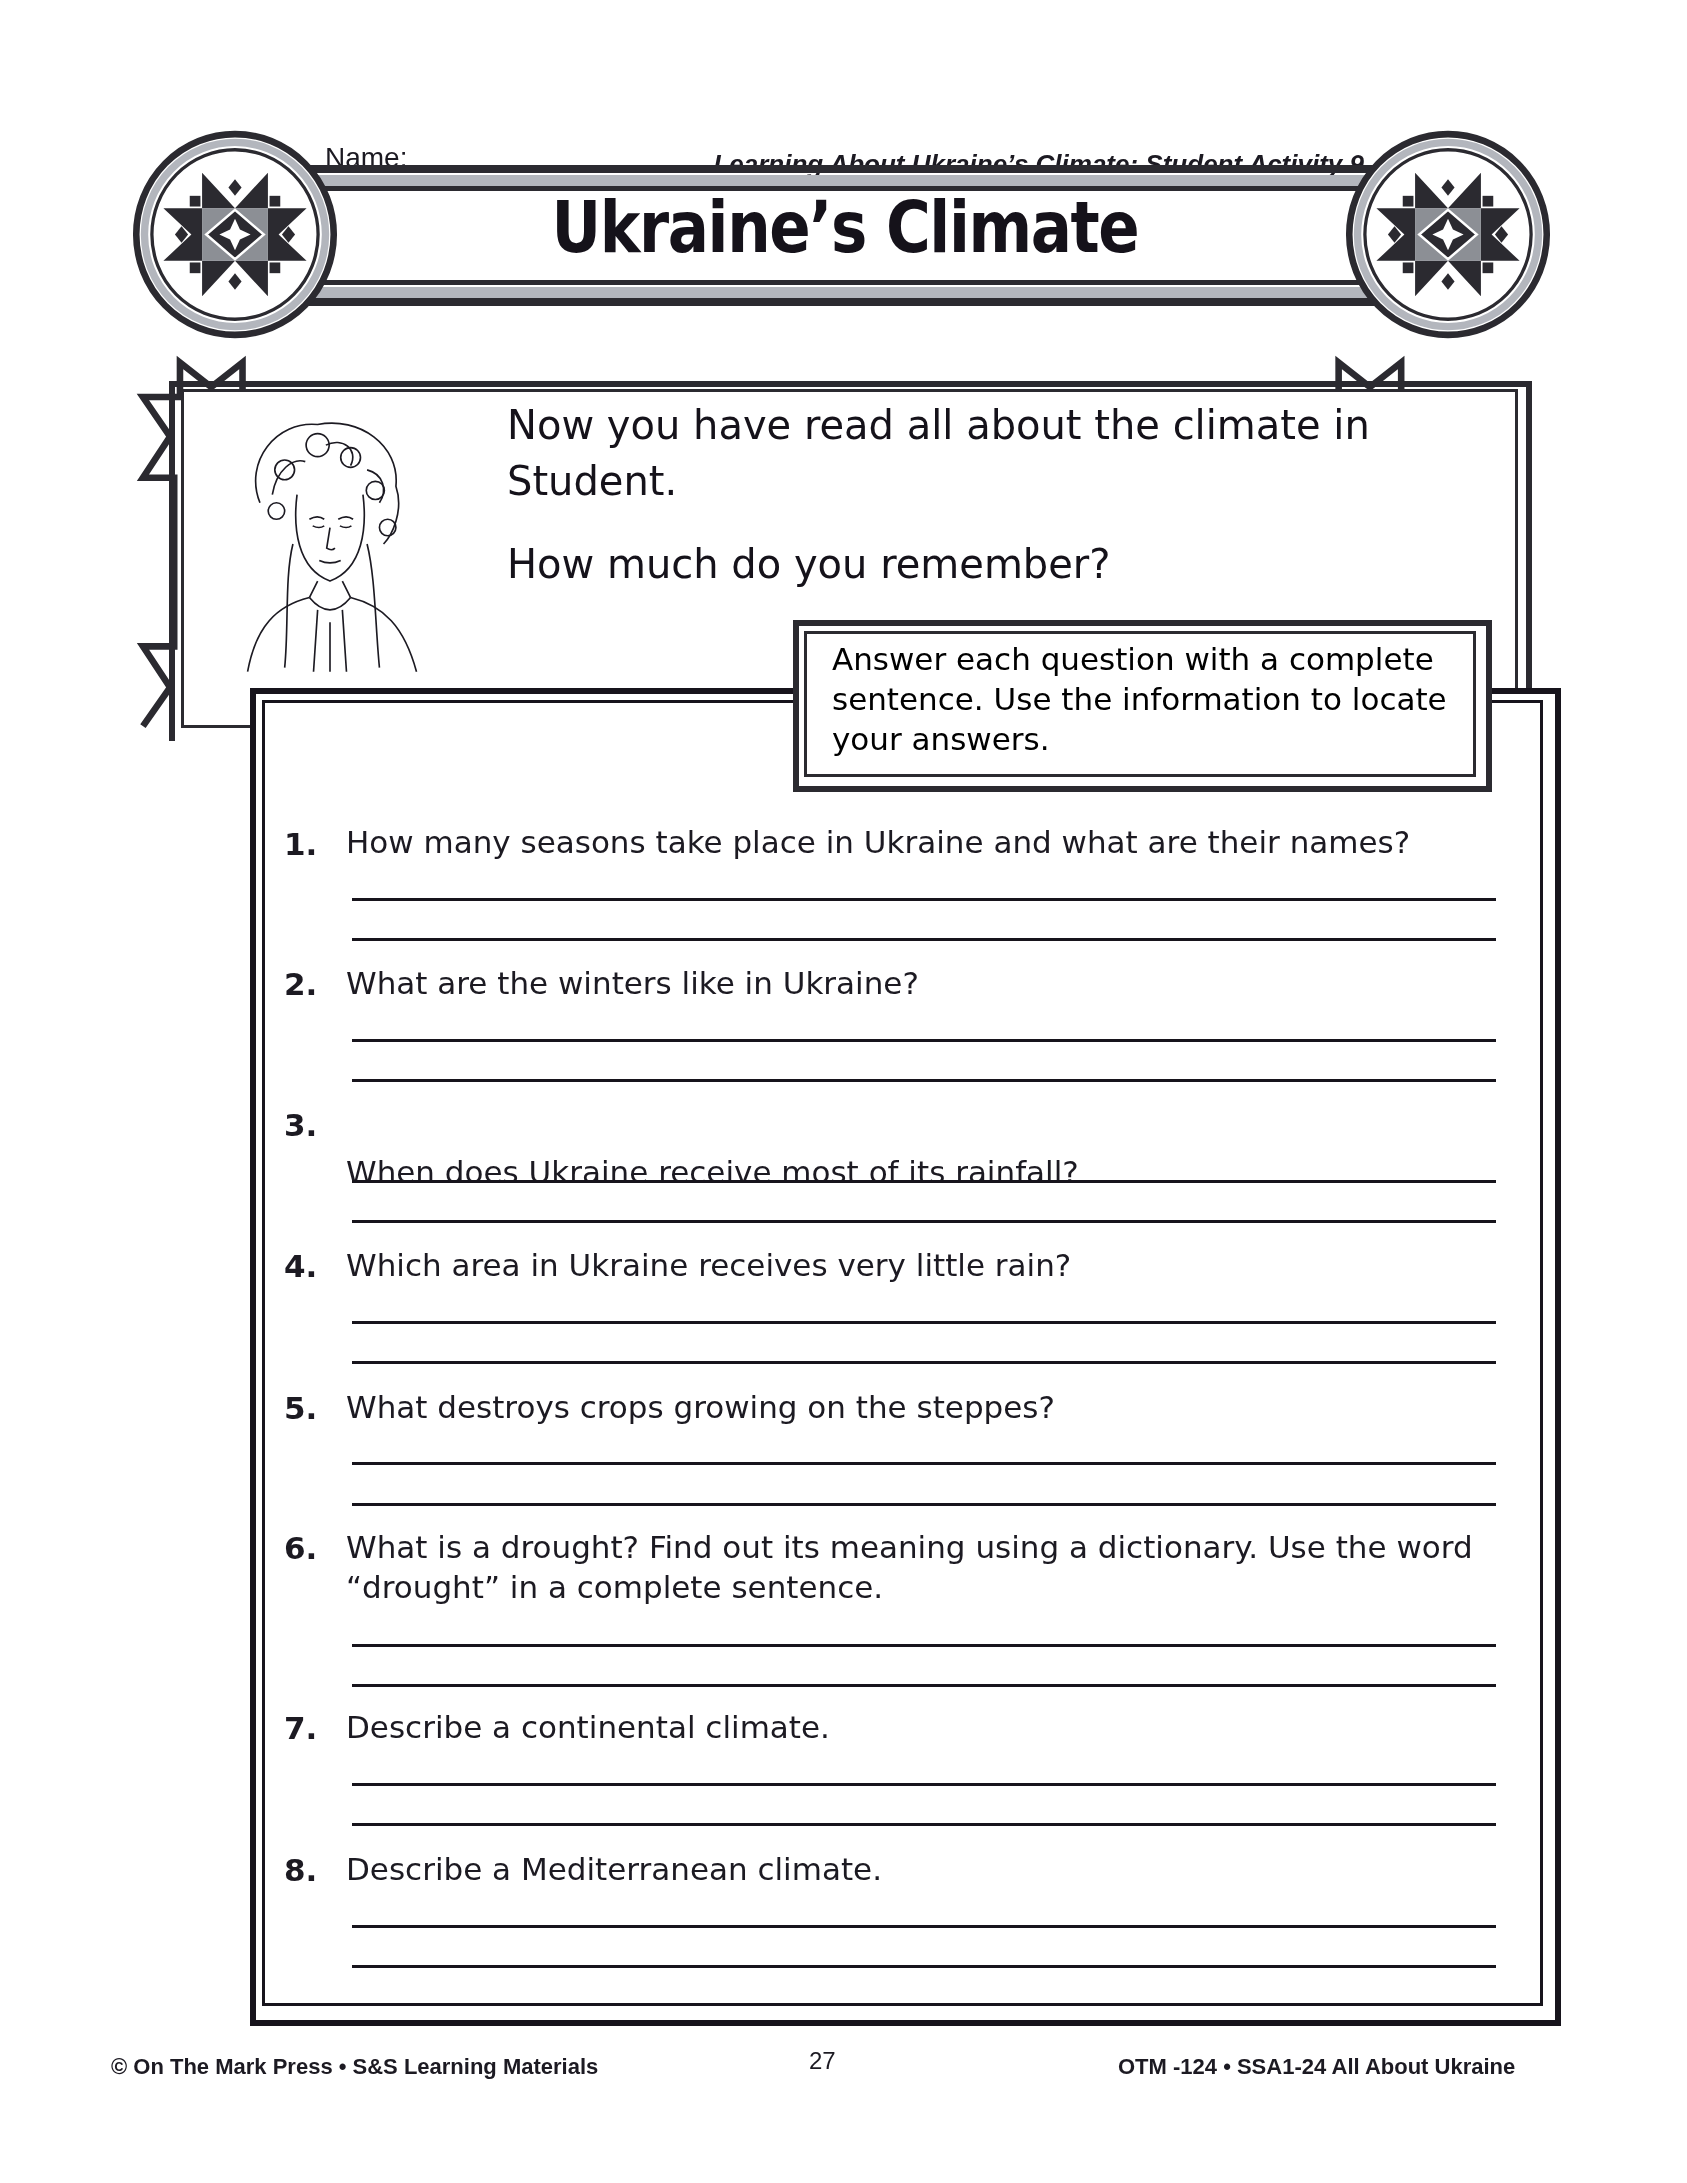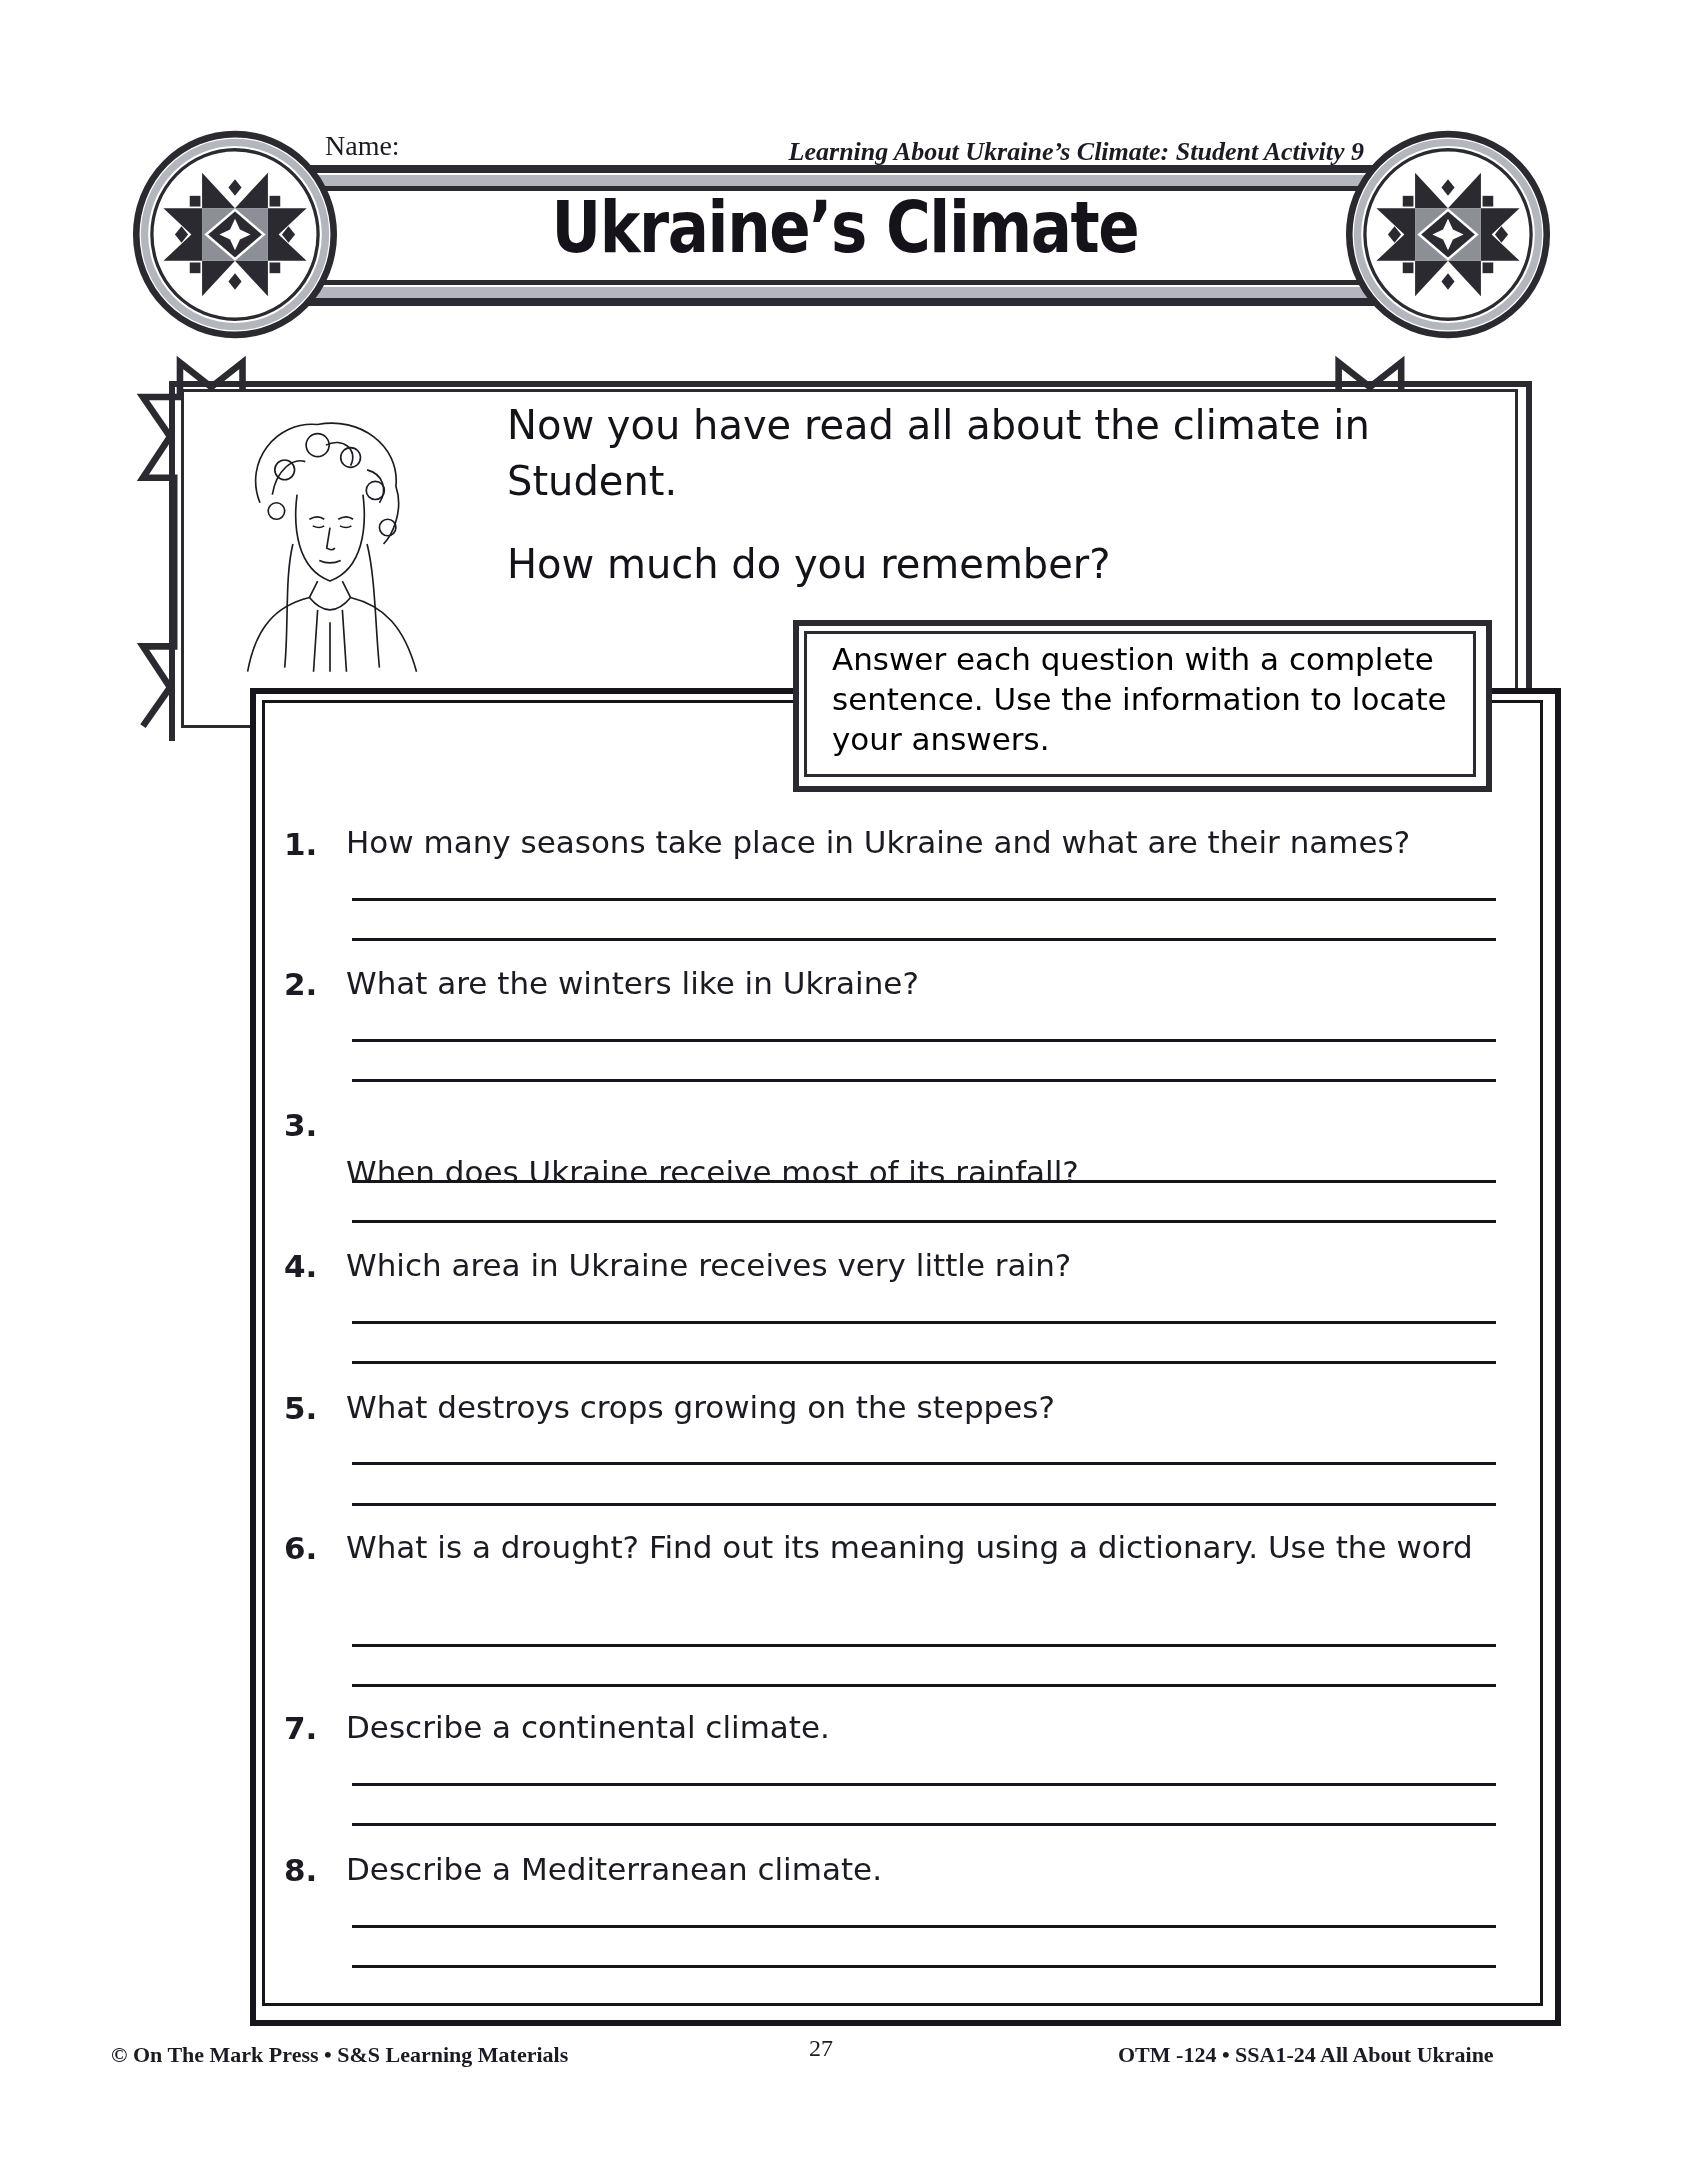--- a/index.html
+++ b/index.html
@@ -1,18 +1,18 @@
 <!DOCTYPE html>
 <html style="font-size:13px"><head>
 <meta charset="utf-8">
 <style>
   html,body{margin:0;padding:0;background:#fff;}
   body{width:1687px;height:2183px;position:relative;overflow:hidden;font-family:"DejaVu Sans",sans-serif;color:#1c1a22;}
   .abs{position:absolute;}
-  .serif{font-family:Liberation Serif, serif;}
+  .serif{font-family:Liberation Sans, sans-serif;margin-top:12px;}
   
   .name-label{left:325px;top:130px;font-size:28px;}
   .activity{right:323px;top:137px;font-size:26px;font-style:italic;font-weight:bold;}
   .banner-bar{left:297px;width:1096px;height:8.2px;background:#2b2a30;}
   .banner-grey{left:297px;width:1096px;height:11.5px;background:#b3b6bd;}
   .title{left:330px;width:1030px;top:186px;text-align:center;font-size:71px;font-weight:bold;letter-spacing:-1.6px;transform:scaleX(0.86);transform-origin:center;color:#15121a;}
   
   .intro-outer{left:169px;top:381px;width:1351px;height:354px;border:6.6px solid #2b2a30;border-bottom:none;}
   .intro-inner{left:181px;top:389px;width:1331px;height:333px;border:3.3px solid #2b2a30;background:#fff;}
   .intro-text{left:507px;font-size:40px;line-height:51px;color:#15121a;}
@@ -162,20 +162,21 @@
 <div class="abs ans-line" style="top:1361px"></div>
 
 <div class="abs q-num" style="top:1390px">5.</div>
 <div class="abs q-text" style="top:1387px">What destroys crops growing on the steppes?</div>
 <div class="abs ans-line" style="top:1462px"></div>
 <div class="abs ans-line" style="top:1503px"></div>
 
 <div class="abs q-num" style="top:1530px">6.</div>
 <div class="abs q-text" style="top:1527px">
   <div>What is a drought? Find out its meaning using a dictionary.  Use the word</div>
+  <div>“drought” in a complete sentence.</div>
 </div>
 <div class="abs ans-line" style="top:1644px"></div>
 <div class="abs ans-line" style="top:1684px"></div>
 
 <div class="abs q-num" style="top:1710px">7.</div>
 <div class="abs q-text" style="top:1707px">Describe a continental climate.</div>
 <div class="abs ans-line" style="top:1783px"></div>
 <div class="abs ans-line" style="top:1823px"></div>
 
 <div class="abs q-num" style="top:1852px">8.</div>

